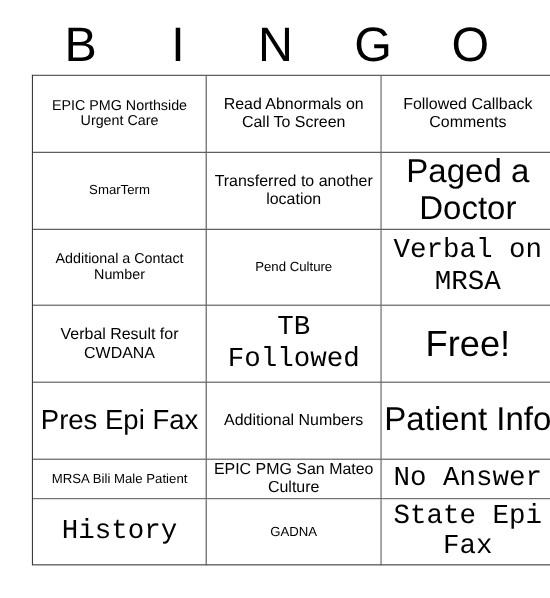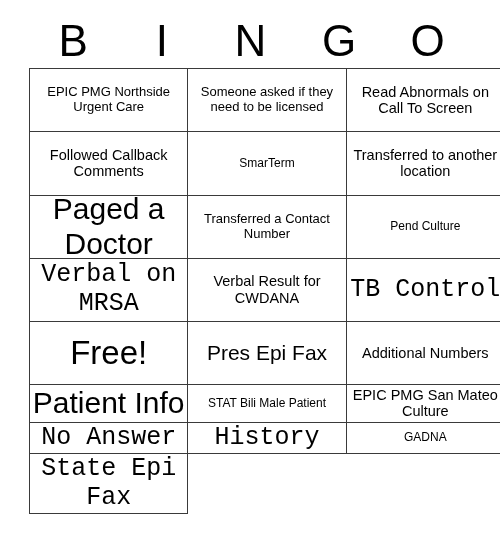--- a/index.html
+++ b/index.html
@@ -68,21 +68,21 @@
   .cell .cell-text {
     display: block;
     width: 100%;
     line-height: 1.14;
     word-wrap: break-word;
   }
   
   .fs-xs .cell-text { font-size: 13px; }
   .fs-s  .cell-text { font-size: 14.5px; }
   .fs-m  .cell-text { font-size: 12px; }
-  .fs-l  .cell-text { font-size: 21px; }
+  .fs-l  .cell-text { font-size: 25px; }
   .fs-xl .cell-text { font-size: 25px; font-family: Liberation Mono, monospace; }
   .fs-xxl .cell-text { font-size: 30px; }
   .fs-free .cell-text { font-size: 33px; }
 </style>
 </head>
 <body>
 
 <div id="card">
 
   <div id="header-row">
@@ -91,70 +91,67 @@
     <div class="header-letter">N</div>
     <div class="header-letter">G</div>
     <div class="header-letter">O</div>
   </div>
 
   <div id="grid">
 
     <div class="cell fs-xs">
         <span class="cell-text">EPIC PMG Northside Urgent Care</span>
       </div>
-    <div class="cell fs-xs">
-        <span class="cell-text">Someone asked if they need to be licensed</span>
-      </div>
     <div class="cell fs-s">
         <span class="cell-text">Read Abnormals on Call To Screen</span>
       </div>
     <div class="cell fs-s">
         <span class="cell-text">Followed Callback Comments</span>
       </div>
     <div class="cell fs-m">
         <span class="cell-text">SmarTerm</span>
       </div>
 
     <div class="cell fs-s">
         <span class="cell-text">Transferred to another location</span>
       </div>
     <div class="cell fs-xxl">
         <span class="cell-text">Paged a Doctor</span>
       </div>
     <div class="cell fs-xs">
-        <span class="cell-text">Transferred a Contact Number</span>
+        <span class="cell-text">Additional a Contact Number</span>
       </div>
     <div class="cell fs-m">
         <span class="cell-text">Pend Culture</span>
       </div>
     <div class="cell fs-xl">
         <span class="cell-text">Verbal on MRSA</span>
       </div>
 
     <div class="cell fs-s">
         <span class="cell-text">Verbal Result for CWDANA</span>
       </div>
     <div class="cell fs-xl">
-        <span class="cell-text">TB Control</span>
+        <span class="cell-text">TB Followed</span>
       </div>
     <div class="cell fs-free">
         <span class="cell-text">Free!</span>
       </div>
     <div class="cell fs-l">
         <span class="cell-text">Pres Epi Fax</span>
       </div>
     <div class="cell fs-s">
         <span class="cell-text">Additional Numbers</span>
       </div>
 
     <div class="cell fs-xxl">
         <span class="cell-text">Patient Info</span>
       </div>
     <div class="cell fs-m">
-        <span class="cell-text">STAT Bili Male Patient</span>
+        <span class="cell-text">MRSA Bili Male Patient</span>
       </div>
 
     <div class="cell fs-s">
         <span class="cell-text">EPIC PMG San Mateo Culture</span>
       </div>
     <div class="cell fs-xl">
         <span class="cell-text">No Answer</span>
       </div>
     <div class="cell fs-xl">
         <span class="cell-text">History</span>

